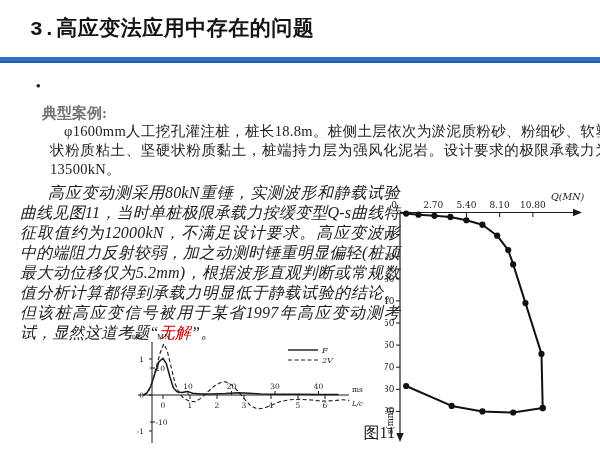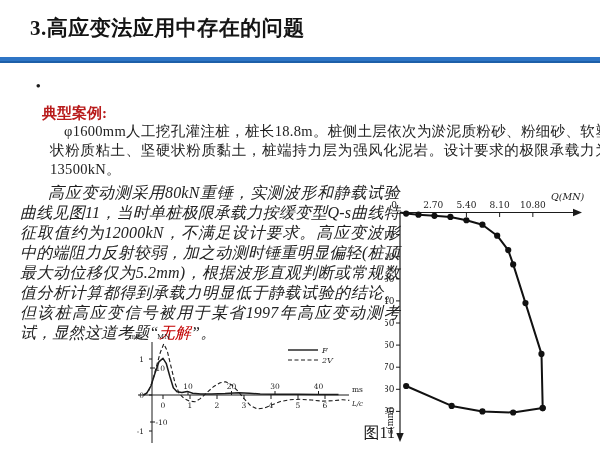--- a/index.html
+++ b/index.html
@@ -3,35 +3,35 @@
 <meta charset="utf-8">
 <style>
   html,body{margin:0;padding:0;background:#888;}
   .slide{
     position:relative; width:600px; height:450px; background:#ffffff;
     font-family:"Liberation Serif","DejaVu Serif",serif; overflow:hidden;
     margin:0 auto;
   }
   .title{
     position:absolute; left:30px; top:14px; width:540px;
-    font-family:Liberation Serif, serif;
+    font-family:Liberation Mono, monospace;
     font-weight:bold; font-size:21px; color:#141414; letter-spacing:.5px;
   }
   .divider{
     position:absolute; left:0; top:57px; width:600px; height:4px;
     background:#2e75c5; border-bottom:2px solid #1d5fa8;
   }
   .bullet-row{
     position:absolute; left:36px; top:73px; width:554px;
     font-size:19px; font-weight:bold; color:#1b1b1b; letter-spacing:1px;
     display:flex; align-items:flex-start;
   }
   .bullet-marker{font-size:13px; margin-top:5px; margin-right:16px; letter-spacing:0;}
   .case-heading{
-    position:absolute; left:42px; top:104px; font-size:15px; font-weight:bold; color:#b91c1c;
+    position:absolute; left:42px; top:104px; font-size:15px; font-weight:bold; color:#737373;
   }
   .case-body{
     position:absolute; left:28px; top:122px; width:560px;
     font-size:14.5px; line-height:19px; color:#222; text-align:justify;
     text-indent:14px; letter-spacing:.3px;margin-left:22px;
   }
   .analysis{
     position:absolute; left:20px; top:183px; width:380px;
     font-size:16px; line-height:20px; color:#222; text-align:justify;
     text-indent:28px; font-style:italic; letter-spacing:.2px;

